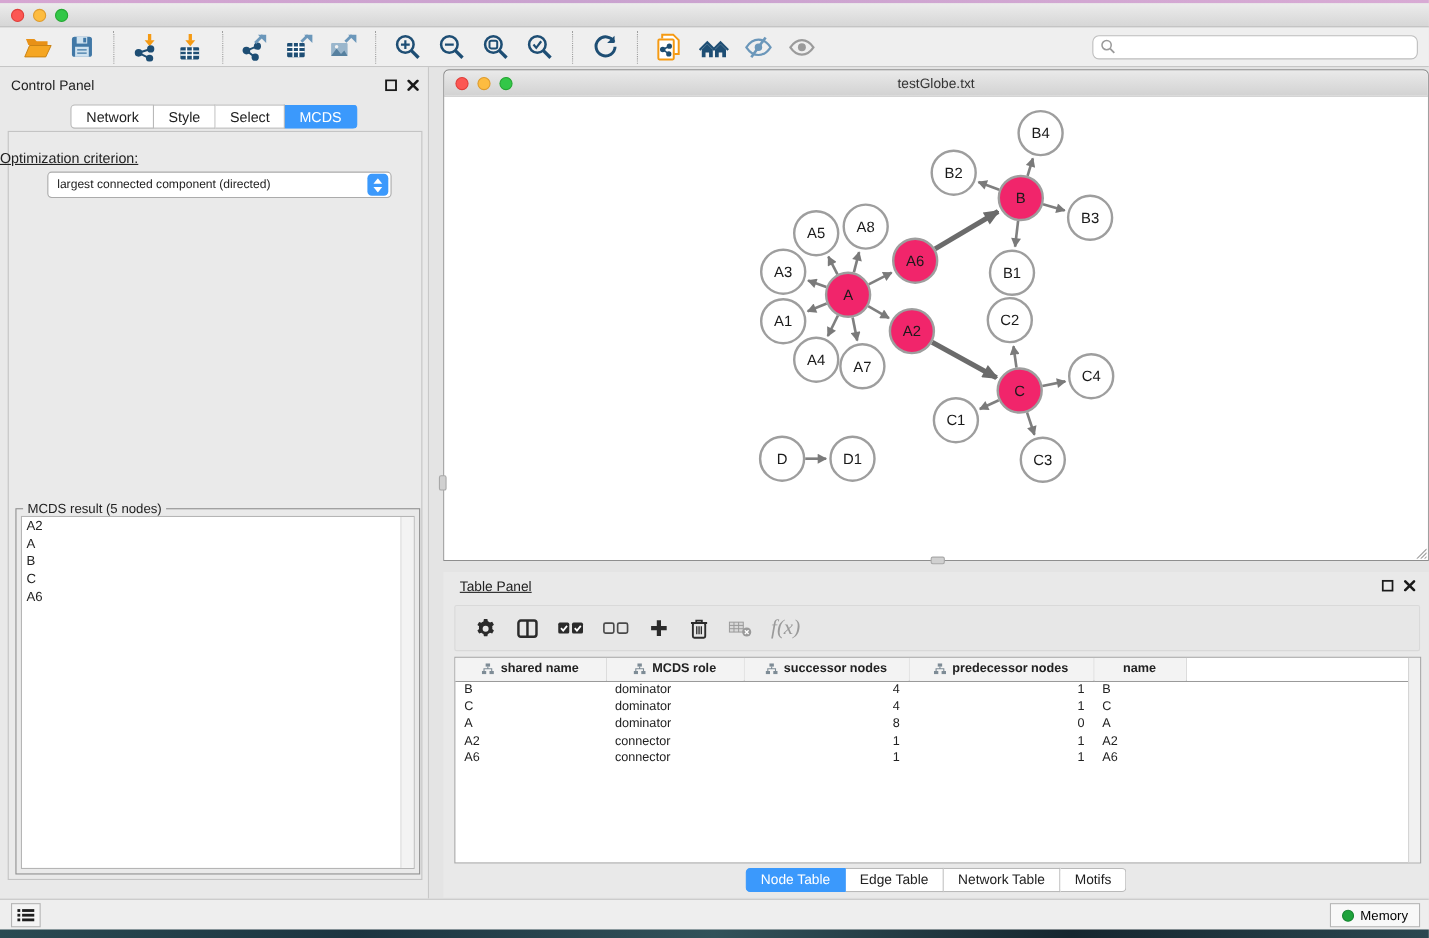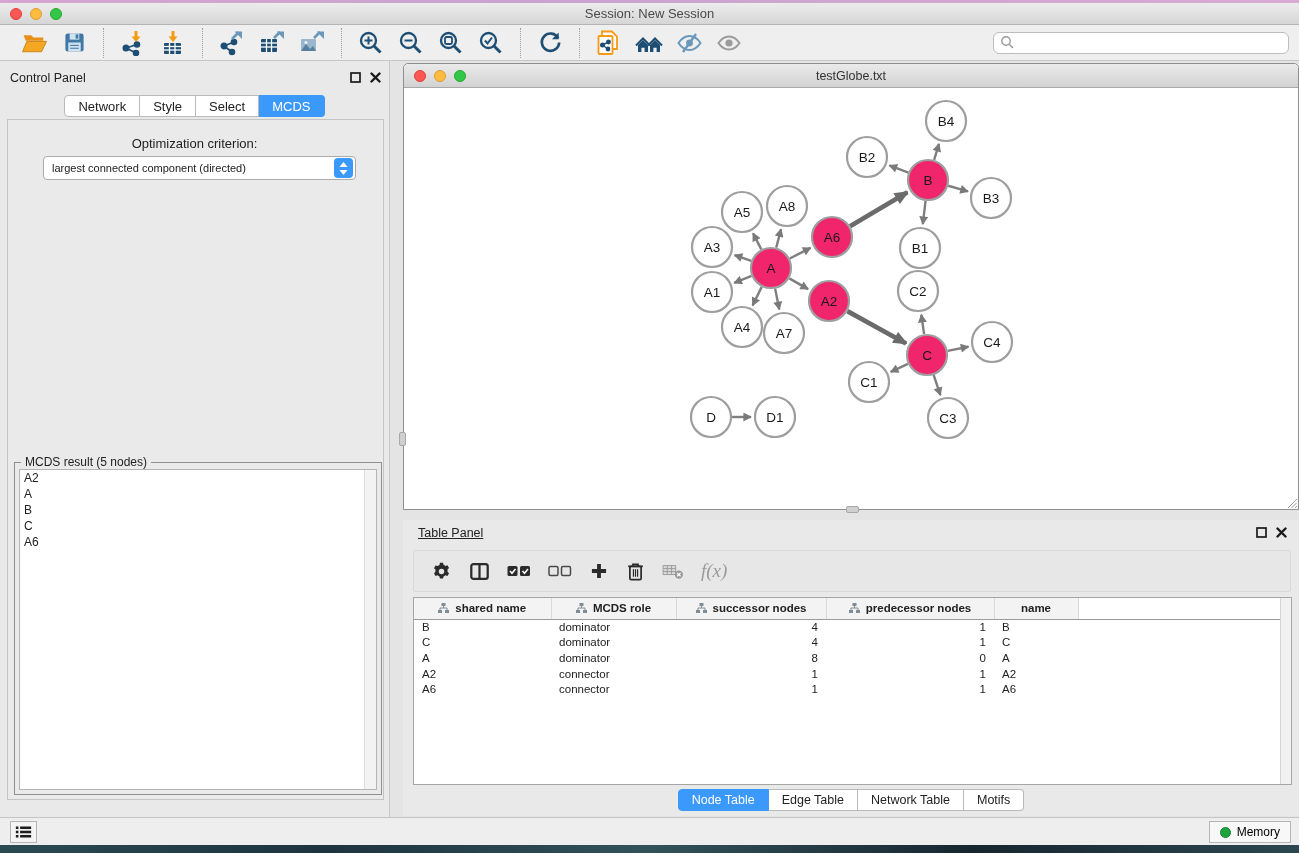--- a/index.html
+++ b/index.html
@@ -31,21 +31,21 @@
   .control-panel { position:absolute; left:0; top:61px; width:390px; height:756px; background:#e9e9e9; border-right:1px solid #c8c8c8; }
   .panel-header { position:absolute; left:10px; top:10px; font-size:12.5px; color:#222; }
   .panel-icons { position:absolute; top:11px; right:8px; display:flex; gap:9px; align-items:center; }
   .cp-tabs { position:absolute; left:0; top:34px; width:100%; display:flex; justify-content:center; }
   .cp-tab { height:22px; padding:0 13px; display:flex; align-items:center; font-size:13px;
     background:#fff; border:1px solid #b9b9b9; border-left:none; }
   .cp-tab:first-child { border-left:1px solid #b9b9b9; border-radius:4px 0 0 4px; }
   .cp-tab:last-child { border-radius:0 4px 4px 0; }
   .cp-tab.active { background:#3b99fc; border-color:#3b99fc; color:#fff; }
   .cp-box { position:absolute; left:7px; top:58px; width:377px; height:681px; background:#eaeaea; border:1px solid #c4c4c4; }
-  .opt-label { position:absolute; left:0; top:75px; width:100%; text-align:center; font-size:13px; }
+  .opt-label { position:absolute; left:0; top:75px; width:100%; font-size:13px;text-decoration:underline; }
   .criterion-select { position:absolute; left:43px; top:95px; width:313px; height:24px; background:#fff;
     border:1px solid #ababab; border-radius:4px; display:flex; align-items:center; font-size:11px; }
   .criterion-select .sel-text { flex:1; padding-left:8px; white-space:nowrap; overflow:hidden; }
   .sel-stepper { width:19px; height:20px; margin-right:2px; background:#3b99fc; border-radius:4px;
     display:flex; flex-direction:column; align-items:center; justify-content:center; gap:1px; }
   .cp-buttons { position:absolute; left:0; top:129px; width:100%; display:flex; justify-content:center; gap:15px; }
   .btn { height:23px; padding:0 17px; background:#fff; border:1px solid #adadad; border-radius:4px; font-size:13px;
     display:flex; align-items:center; font-family:"Liberation Sans",sans-serif; }
   .fieldset { position:absolute; left:14px; top:401px; width:368px; height:333px; border:1px solid #8f8f8f; }
   .fieldset-legend { position:absolute; top:-8px; left:6px; background:#eaeaea; padding:0 4px; font-size:12px; }
@@ -103,21 +103,20 @@
 </head>
 <body>
 
 <div class="wallpaper-top"></div>
 <div class="titlebar">
   <div class="traffic">
     <span class="light red"></span>
     <span class="light yellow"></span>
     <span class="light green"></span>
   </div>
-  <div class="titlebar-title">Session: New Session</div>
 </div>
 
 <div class="toolbar">
   <button class="tool-btn" title="">
     <span>
         <svg width="27" height="24" viewBox="0 0 24 22">
           <path fill="#e89117" d="M2 4h7l2 2h9v3H4z"></path>
           <path fill="#f5a623" stroke="#c87f10" stroke-width="0.8" d="M1 19l4-9.5h18L18.5 19z"></path>
         </svg>
       </span>

